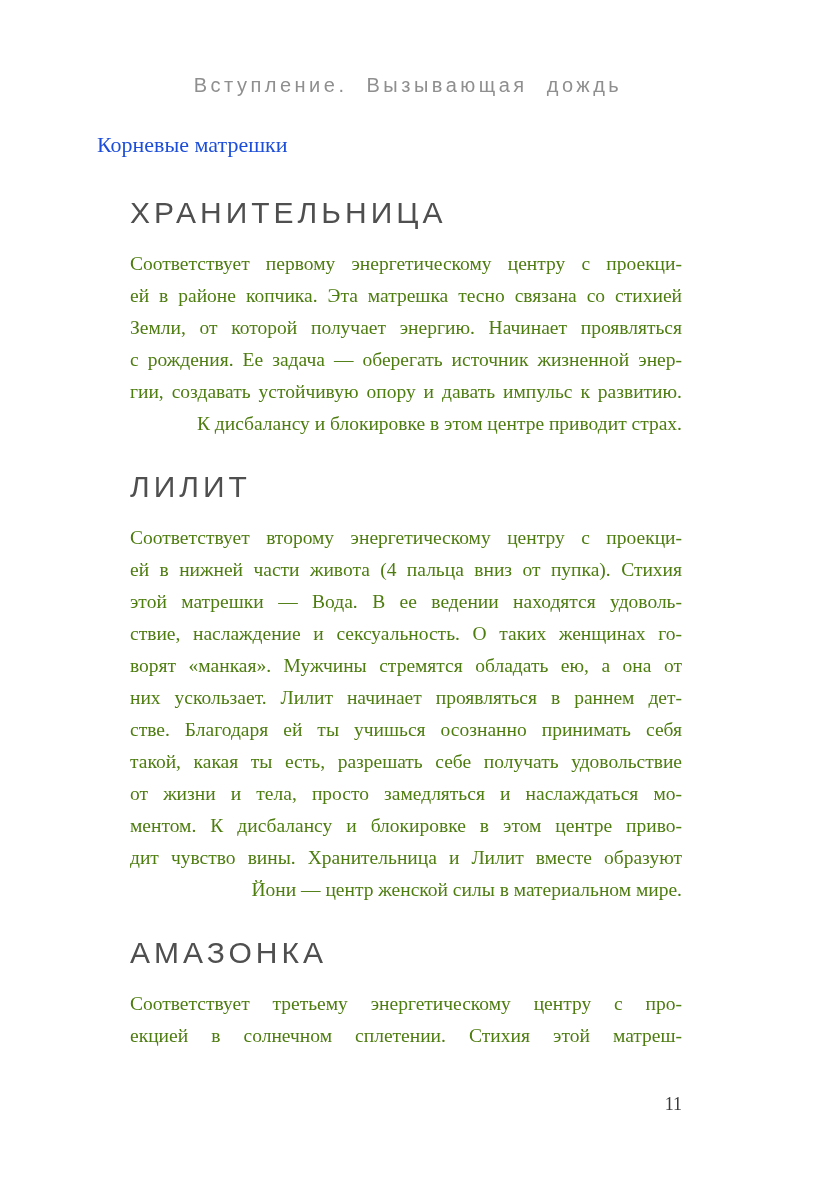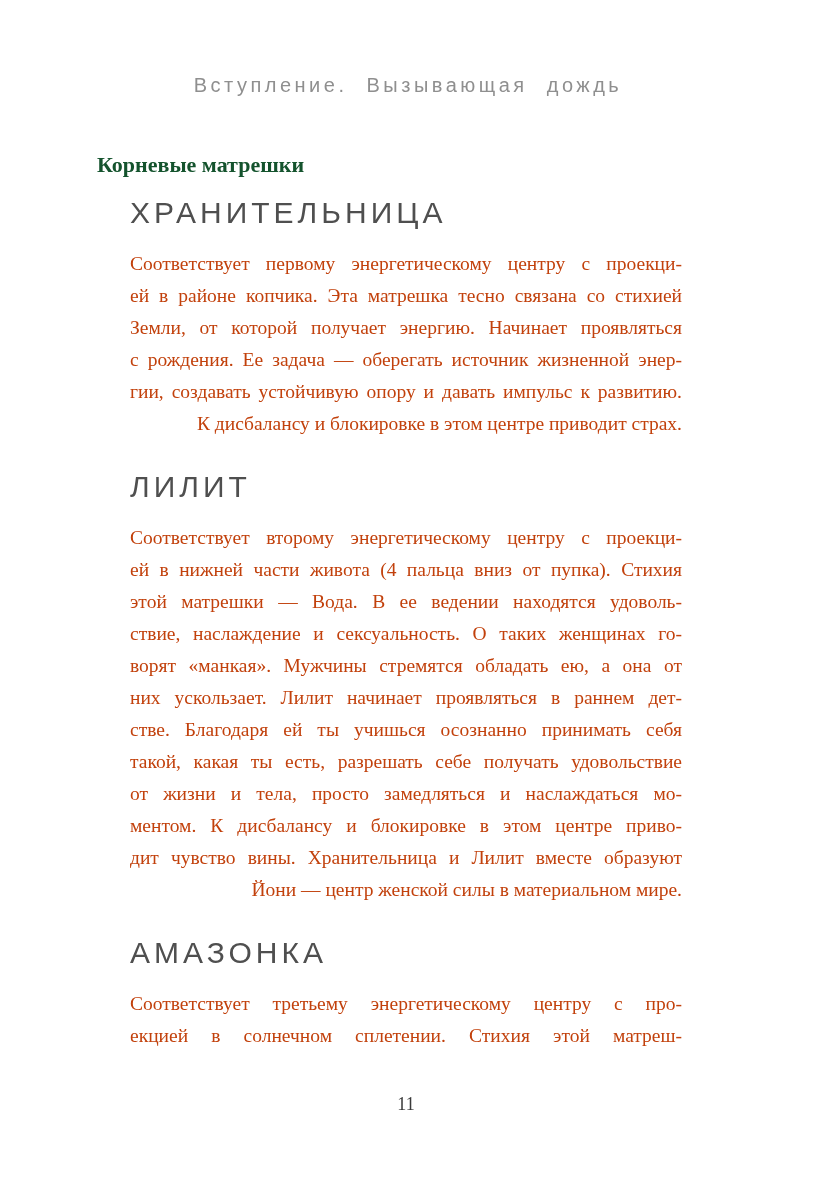--- a/index.html
+++ b/index.html
@@ -19,65 +19,65 @@
     text-align: center;
     font-family: "Liberation Sans", "DejaVu Sans", sans-serif;
     font-weight: 300;
     font-size: 20px;
     letter-spacing: 3.5px;
     word-spacing: 10px;
     color: #8f8f8f;
   }
   .chapter-title {
     position: absolute;
-    top: 152px;
+    top: 132px;
     left: 97px;
     font-family: "Liberation Serif", "DejaVu Serif", serif;
-    font-weight: bold;
+    font-weight: normal;
     font-size: 22px;
-    color: #14532d;
+    color: #1d4ed8;
   }
   .content {
     position: absolute;
     top: 198px;
     left: 130px;
     width: 552px;
   }
   .section-heading {
     font-family: "Liberation Sans", "DejaVu Sans", sans-serif;
     font-weight: 300;
     font-size: 30px;
     letter-spacing: 4px;
     color: #4f4f4f;
     line-height: 30px;
     height: 30px;
     margin: 32px 0 20px 0;
   }
   .section:first-child .section-heading { margin-top: 0; }
   .paragraph {
     font-size: 19.5px;
-    color: #c2410c;
+    color: #4d7c0f;
     margin: 0;
   }
   .line {
     line-height: 32px;
     height: 32px;
     white-space: normal;
     text-align: right;
   }
   .line.just {
     text-align: justify;
     text-align-last: justify;
   }
   .page-number {
     position: absolute;
     top: 1094px;
     left: 130px;
     width: 552px;
-    text-align: center;
+    text-align: right;
     font-size: 18px;
     color: #3a3a3a;
   }
 </style>
 </head>
 <body>
 
 <div class="running-header">Вступление. Вызывающая дождь</div>
 
 <div class="chapter-title">Корневые матрешки</div>

